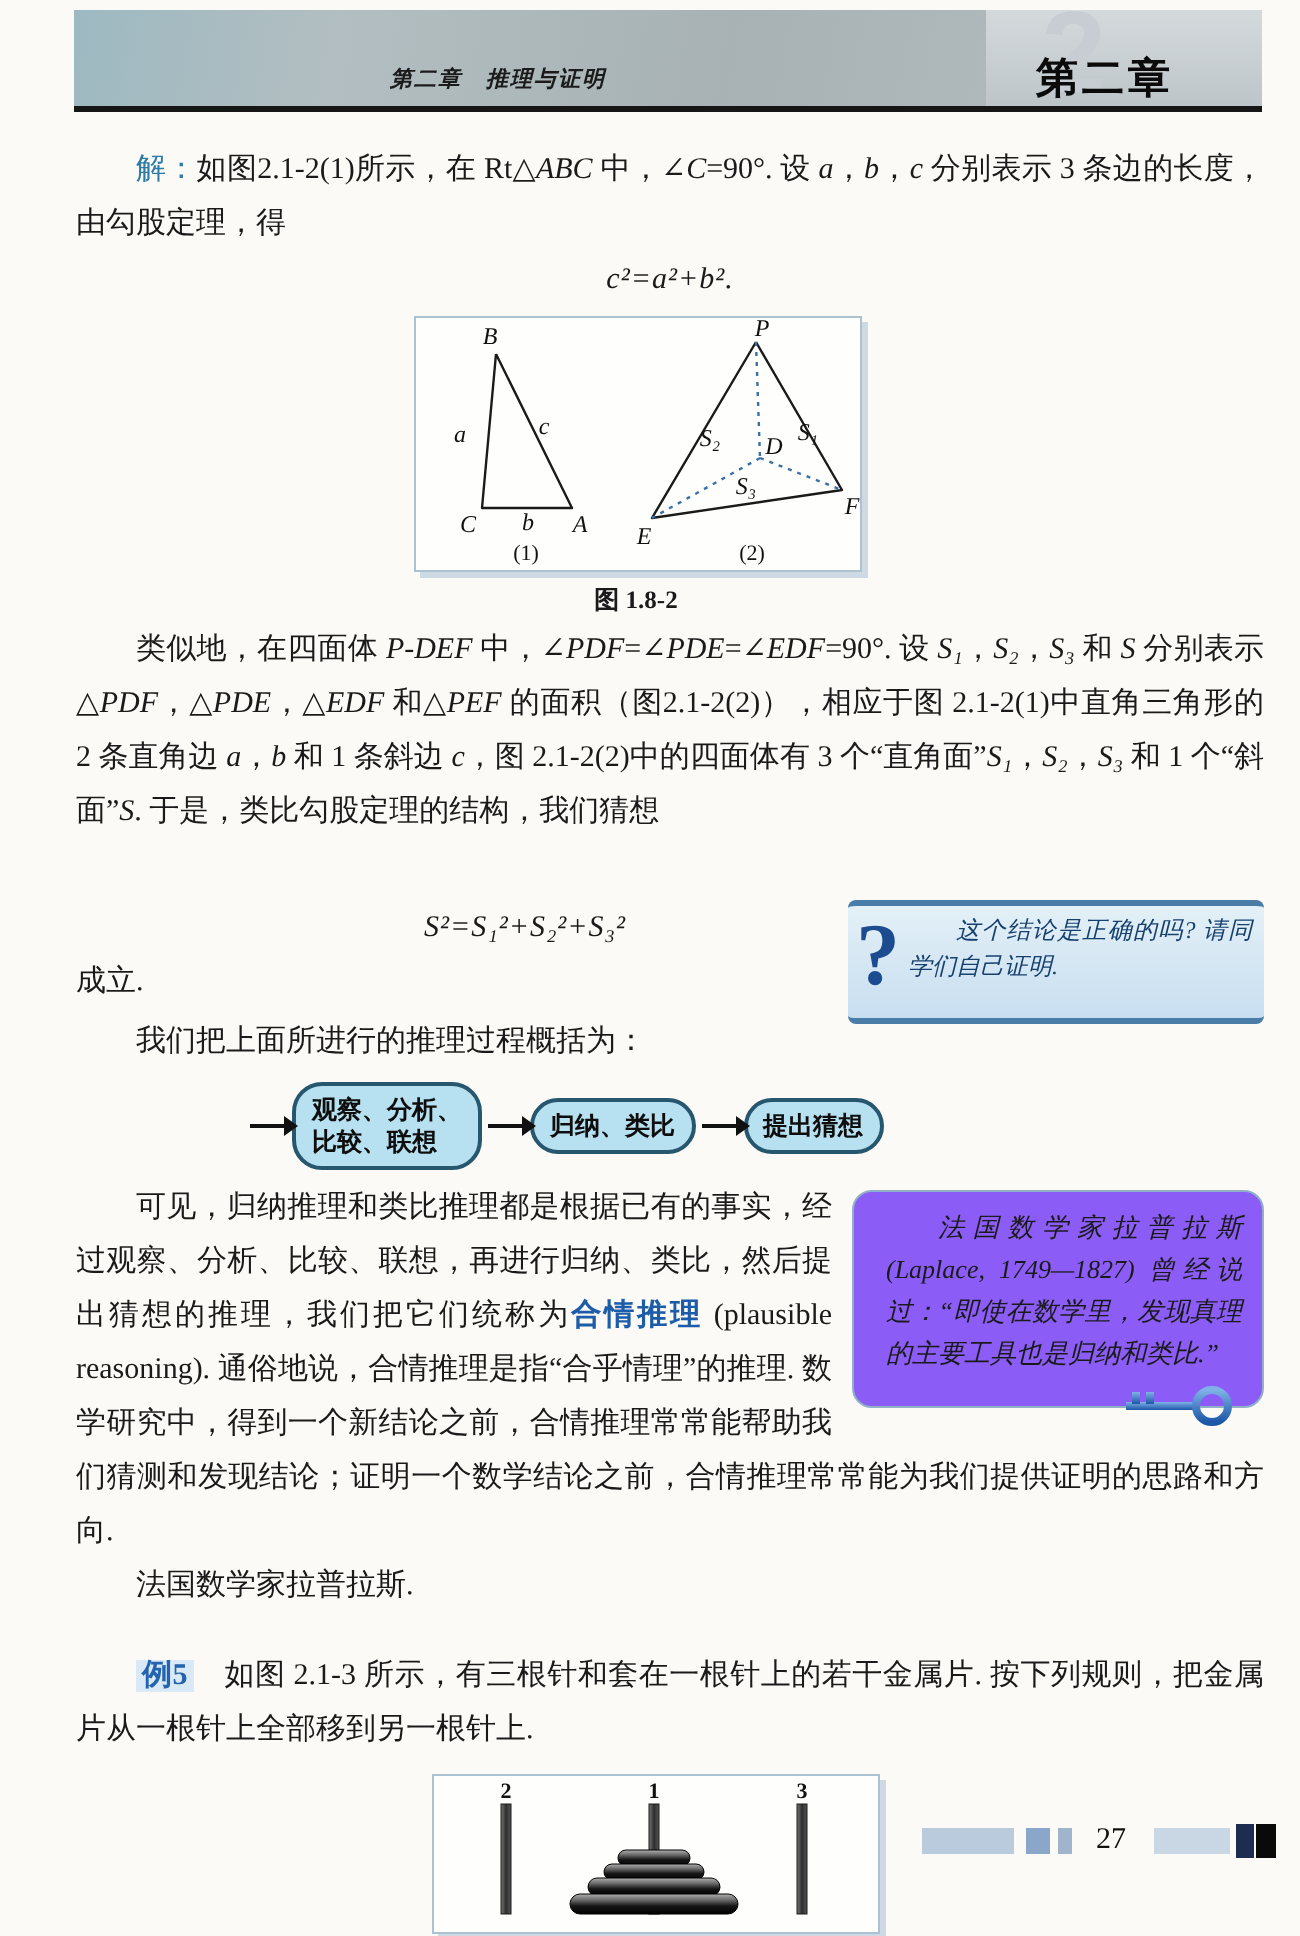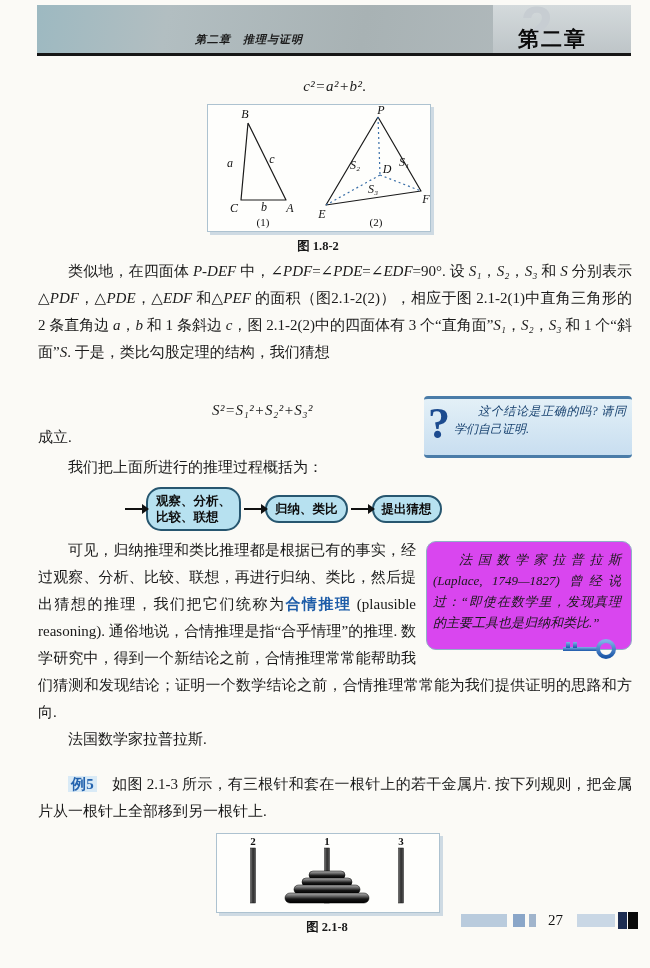--- a/index.html
+++ b/index.html
@@ -99,22 +99,22 @@
   .fc-arrow{width:18px;height:2px;background:#111;position:relative;margin:0 3px;flex:none;}
   .fc-arrow::after{
     content:'';position:absolute;right:-6px;top:-4px;
     border-left:7px solid #111;border-top:5px solid transparent;border-bottom:5px solid transparent;
   }
 
   
   .p3wrap{margin-top:6px;overflow:visible;}
   .laplace-box{
     float:right;width:206px;box-sizing:border-box;
-    border:1.6px solid #8fb0c6;border-radius:10px;background:#d946ef;
-    padding:7px 10px 16px 6px;margin:4px 0 6px 10px;
+    border:1.6px solid #8fb0c6;border-radius:10px;background:#8b5cf6;
+    padding:7px 10px 16px 16px;margin:4px 0 6px 10px;
     font-size:13px;line-height:21px;font-style:italic;text-align:justify;
     text-indent:2em;position:relative;
   }
   .key-icon{position:absolute;right:12px;bottom:-12px;}
 
   
   .example-para{margin-top:18px;}
   .badge{
     color:#2463ae;background:#d9eaf6;font-weight:bold;padding:0 3px;
   }
@@ -140,20 +140,21 @@
 
   <div class="band">
     <div class="band-right-panel"></div>
     <div class="band-watermark">2</div>
     <div class="band-center-title">第二章　推理与证明</div>
     <div class="band-right-title">第二章</div>
   </div>
 
   <div class="content" style="padding-top:14px;">
 
+    <p class="para indent"><span class="seg-jie">解：</span><span>如图2.1-2(1)所示，在 Rt△</span><span class="seg-it">ABC</span><span> 中，∠</span><span class="seg-it">C</span><span>=90°. 设 </span><span class="seg-it">a</span><span>，</span><span class="seg-it">b</span><span>，</span><span class="seg-it">c</span><span> 分别表示 3 条边的长度，由勾股定理，得</span></p>
 
     <div class="formula">c²=a²+b².</div>
 
     <div class="figbox fig212">
       <svg width="222" height="124" viewBox="0 0 222 124">
 
         <polyline points="40,18 33,95 78,95 40,18" fill="none" stroke="#1a1a1a" stroke-width="1.2" stroke-linejoin="round"></polyline>
         <text class="mtxt" x="37" y="13" text-anchor="middle">B</text>
         <text class="mtxt" x="26" y="107" text-anchor="middle">C</text>
         <text class="mtxt" x="82" y="107" text-anchor="middle">A</text>

